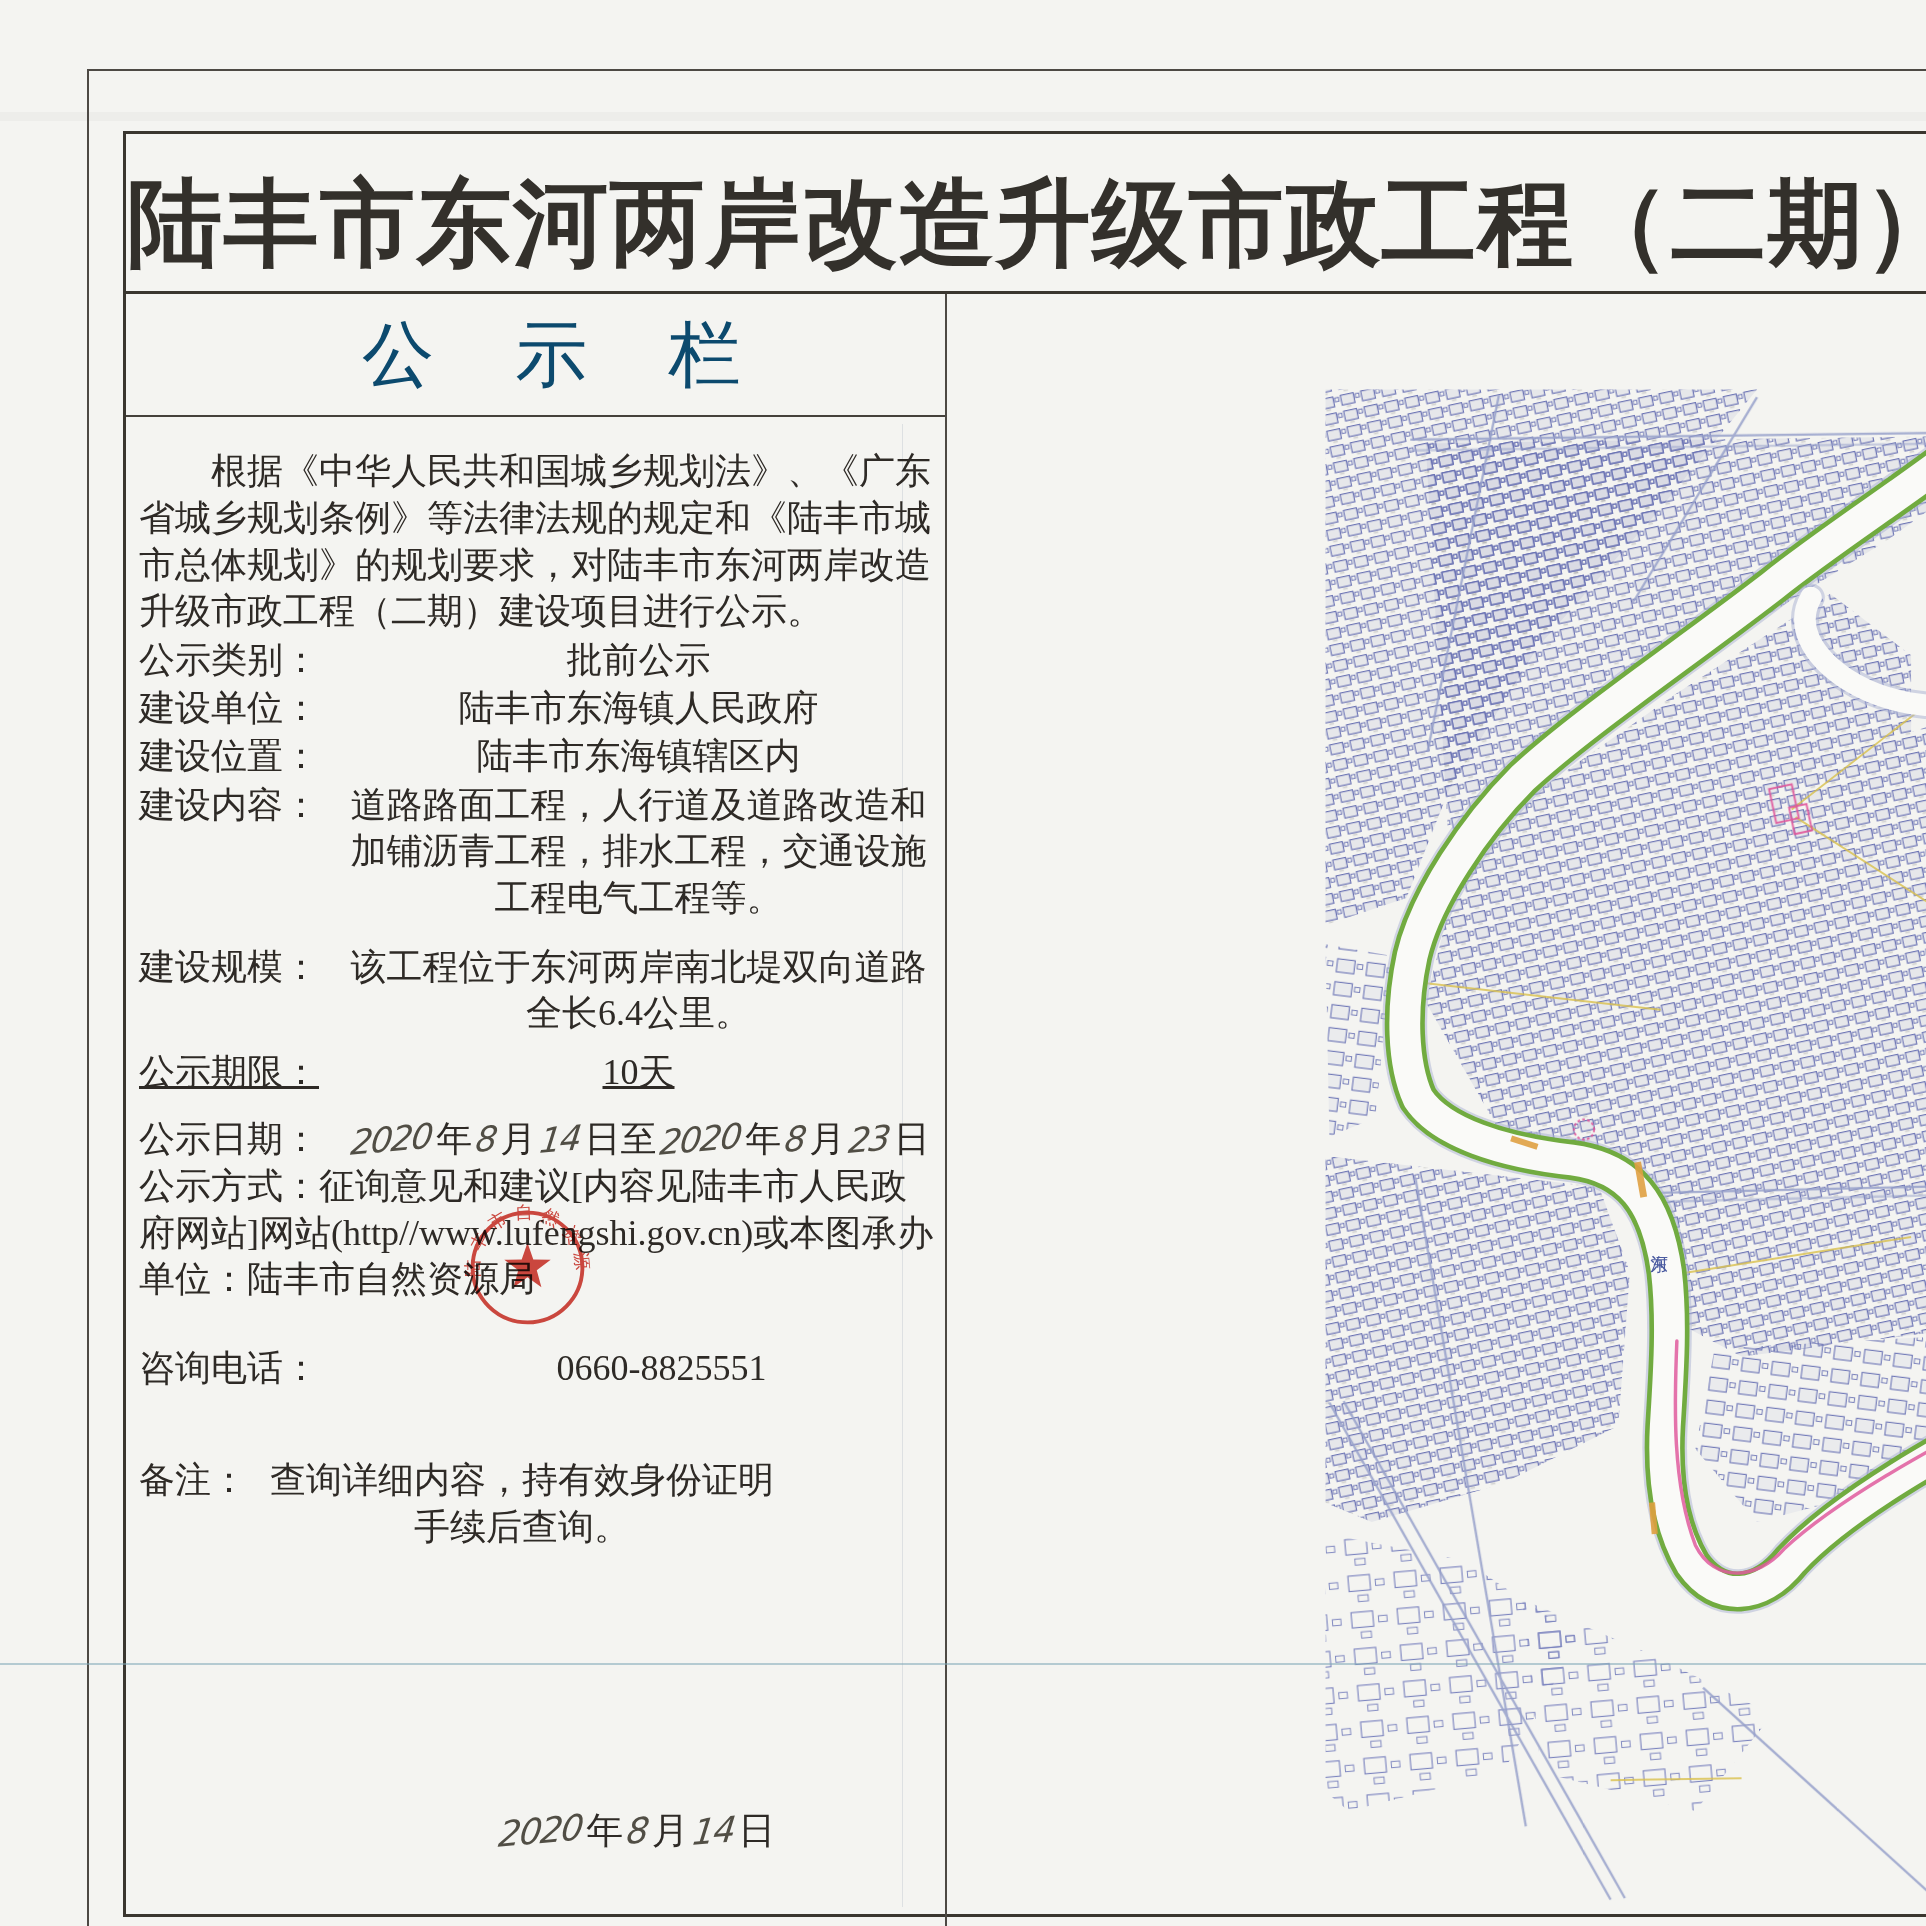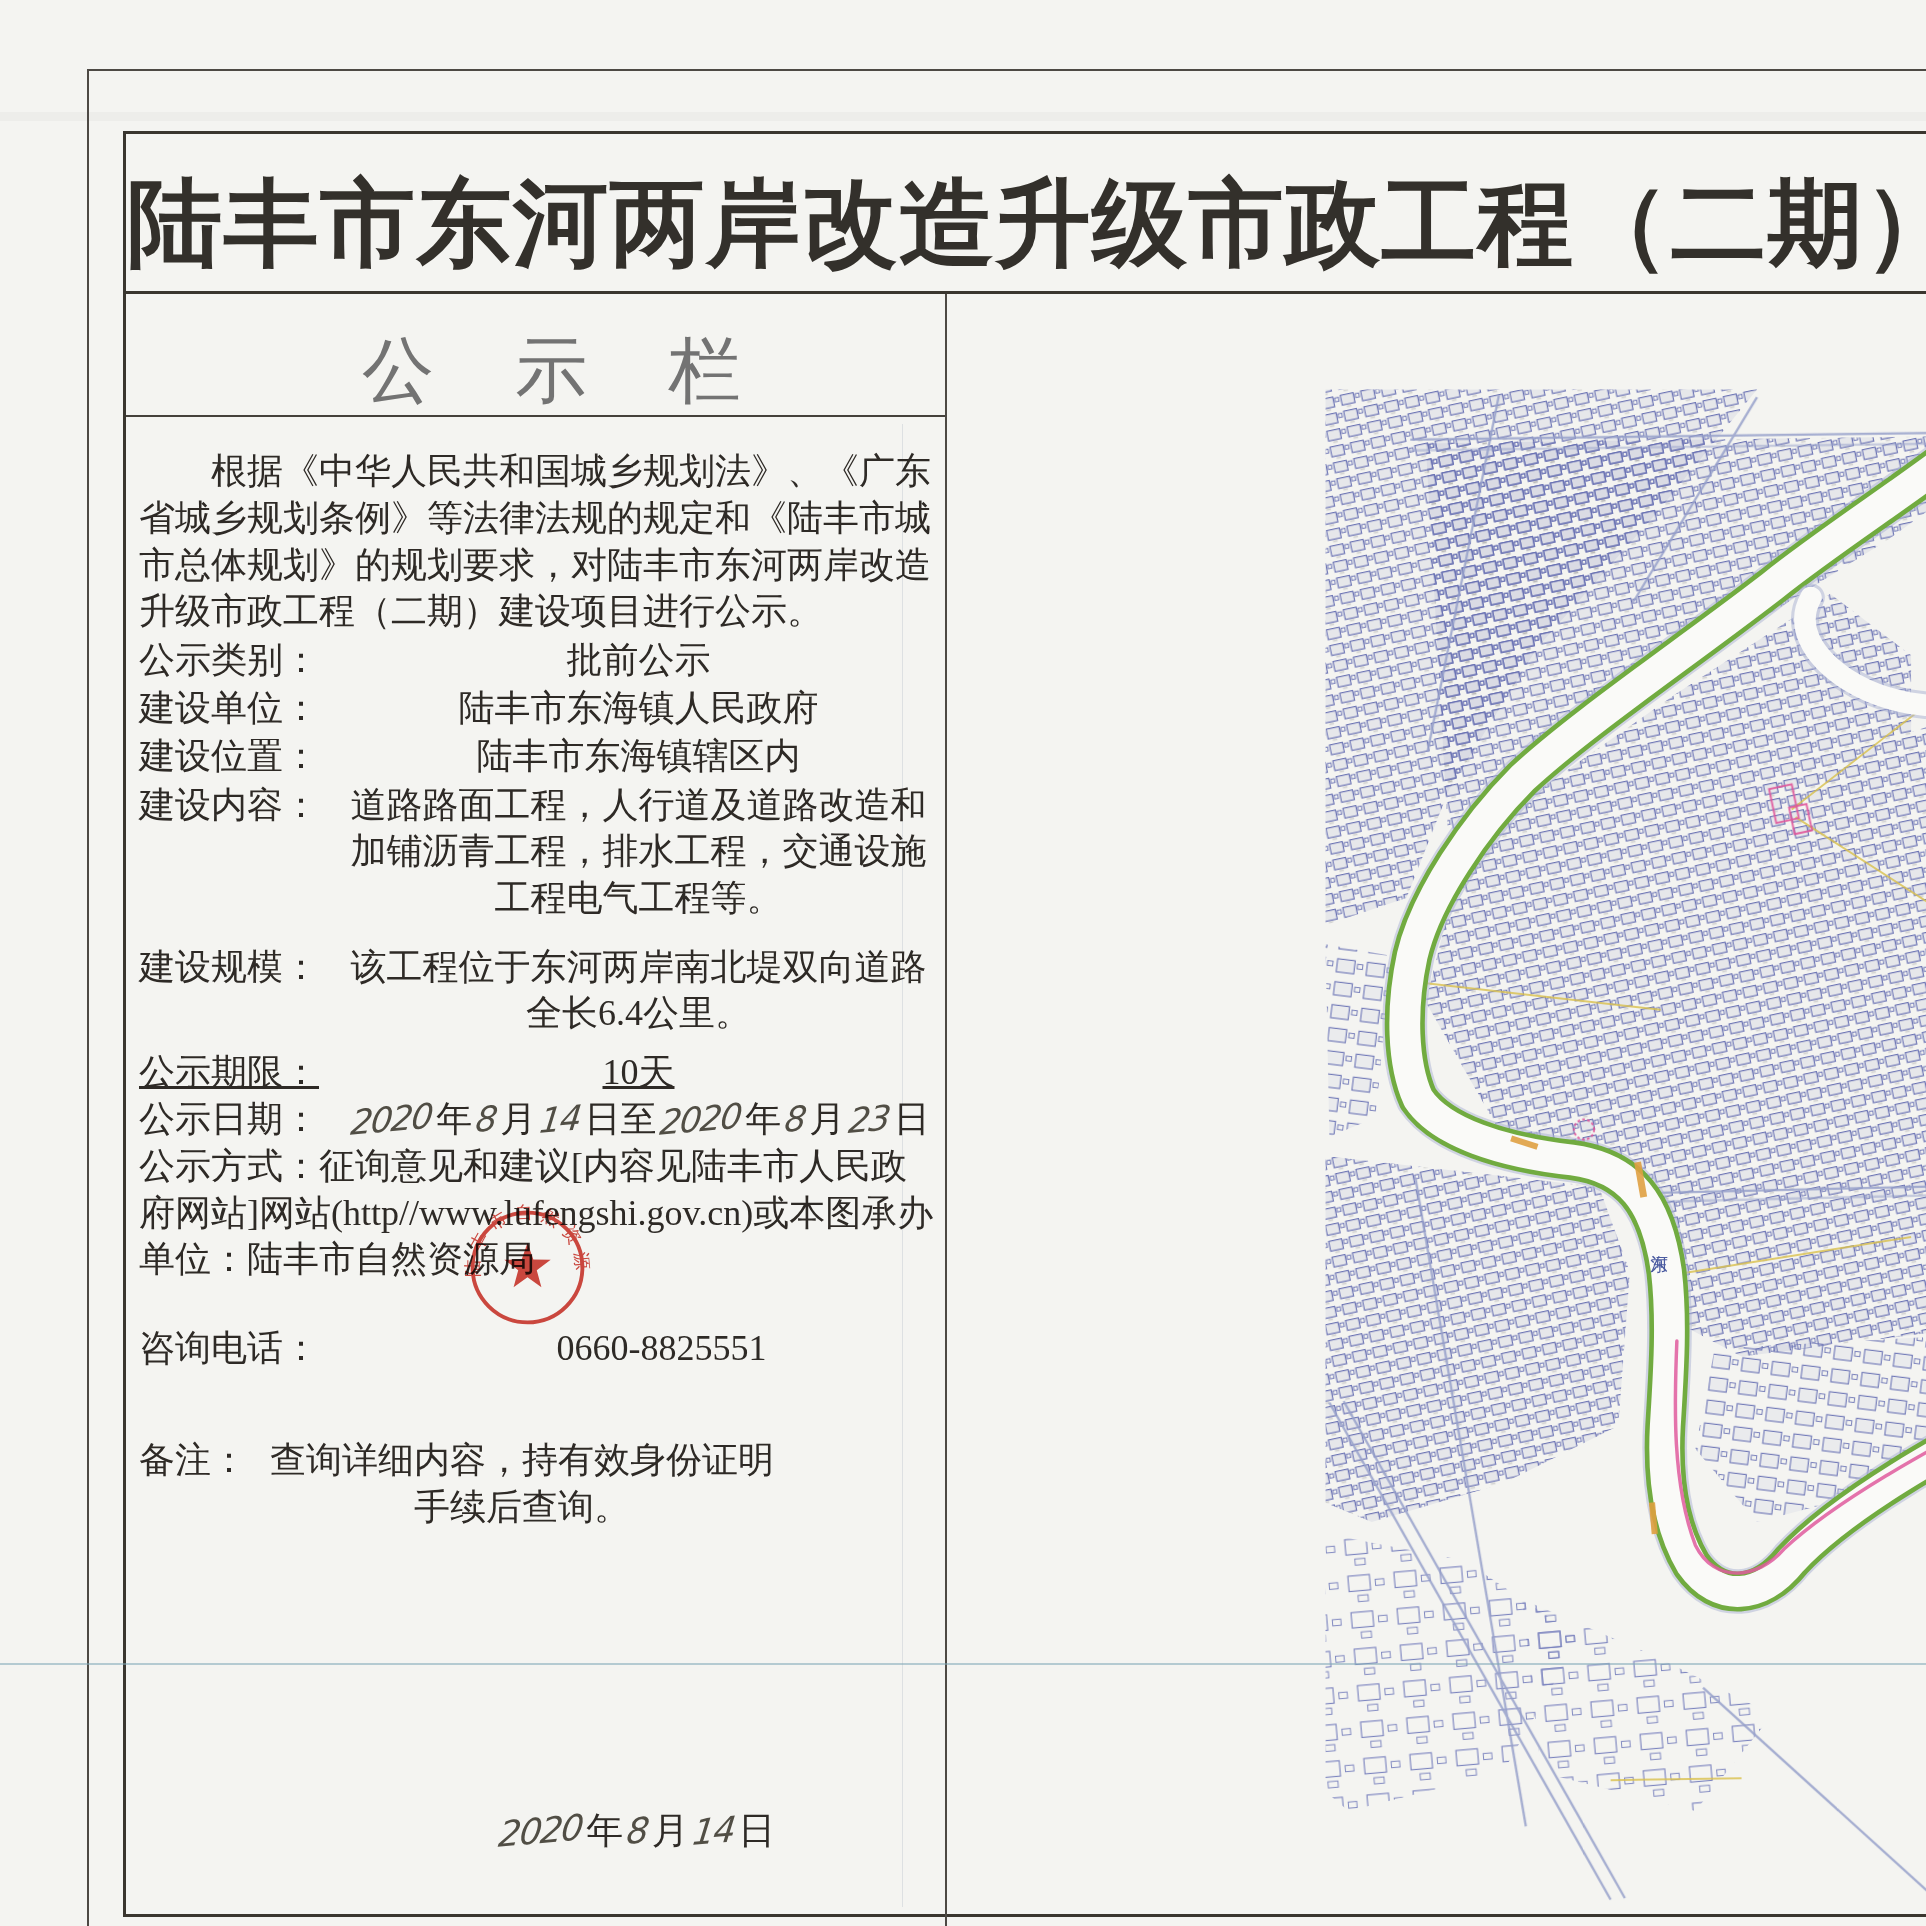--- a/index.html
+++ b/index.html
@@ -15,29 +15,29 @@
   .frame-inner { position:absolute; left:123px; top:131px; width:2435px; height:1780px;
                  border:3.1px solid #3a362f; background:transparent; }
   .title-sep   { position:absolute; left:123px; top:291px; width:2442px; height:2.7px; background:#3a362f; }
   .col-divider { position:absolute; left:945px; top:294px; width:2.3px; height:1646px; background:#4d4944; }
   .board-underline { position:absolute; left:126px; top:415px; width:819px; height:2.3px; background:#45413b; }
 
   
   .doc-title { position:absolute; left:127px; top:161px; width:2435px; text-align:center;
                font-size:95px; font-weight:bold; letter-spacing:1.5px; white-space:nowrap; color:#33302b; }
   .board-title { position:absolute; left:127px; top:307px; width:853px; text-align:center;
-                 font-size:72px; letter-spacing:4.6px; color:#737373; white-space:nowrap;margin-top:16px; }
+                 font-size:72px; letter-spacing:4.6px; color:#0c4a6e; white-space:nowrap; }
   .content { position:absolute; left:139px; top:448px; width:800px; font-size:36px; line-height:1.3; }
   .intro { text-indent:2em; margin:0; }
   .row { display:flex; margin-top:1.5px;gap:19px; }
   .row .lbl { white-space:nowrap; }
   .row .val { flex:1 1 auto;text-align:center; }
   .mt-a { margin-top:21.6px; }   
   .mt-b { margin-top:12px;text-decoration:underline; }   
-  .mt-c { margin-top:0; }   
+  .mt-c { margin-top:20px; }   
   .mt-d { margin-top:37px; }   
   .mt-e { margin-top:42px; }   
   .mt-f { margin-top:65px; }  
   .method-p { margin:0; word-break:break-all; }
   .phone-gap { display:inline-block; width:27px; }
   .note-val { max-width:512px; }
   .hw { font-family:"DejaVu Sans",sans-serif; font-style:italic; display:inline-block;
         transform:rotate(-5deg) skewX(-12deg); color:#514e45; font-size:0.95em;
         margin:0 3.9px; letter-spacing:-1.5px; }
   .bottom-date { position:absolute; left:495px; top:1806px; font-size:37px; white-space:nowrap; }

